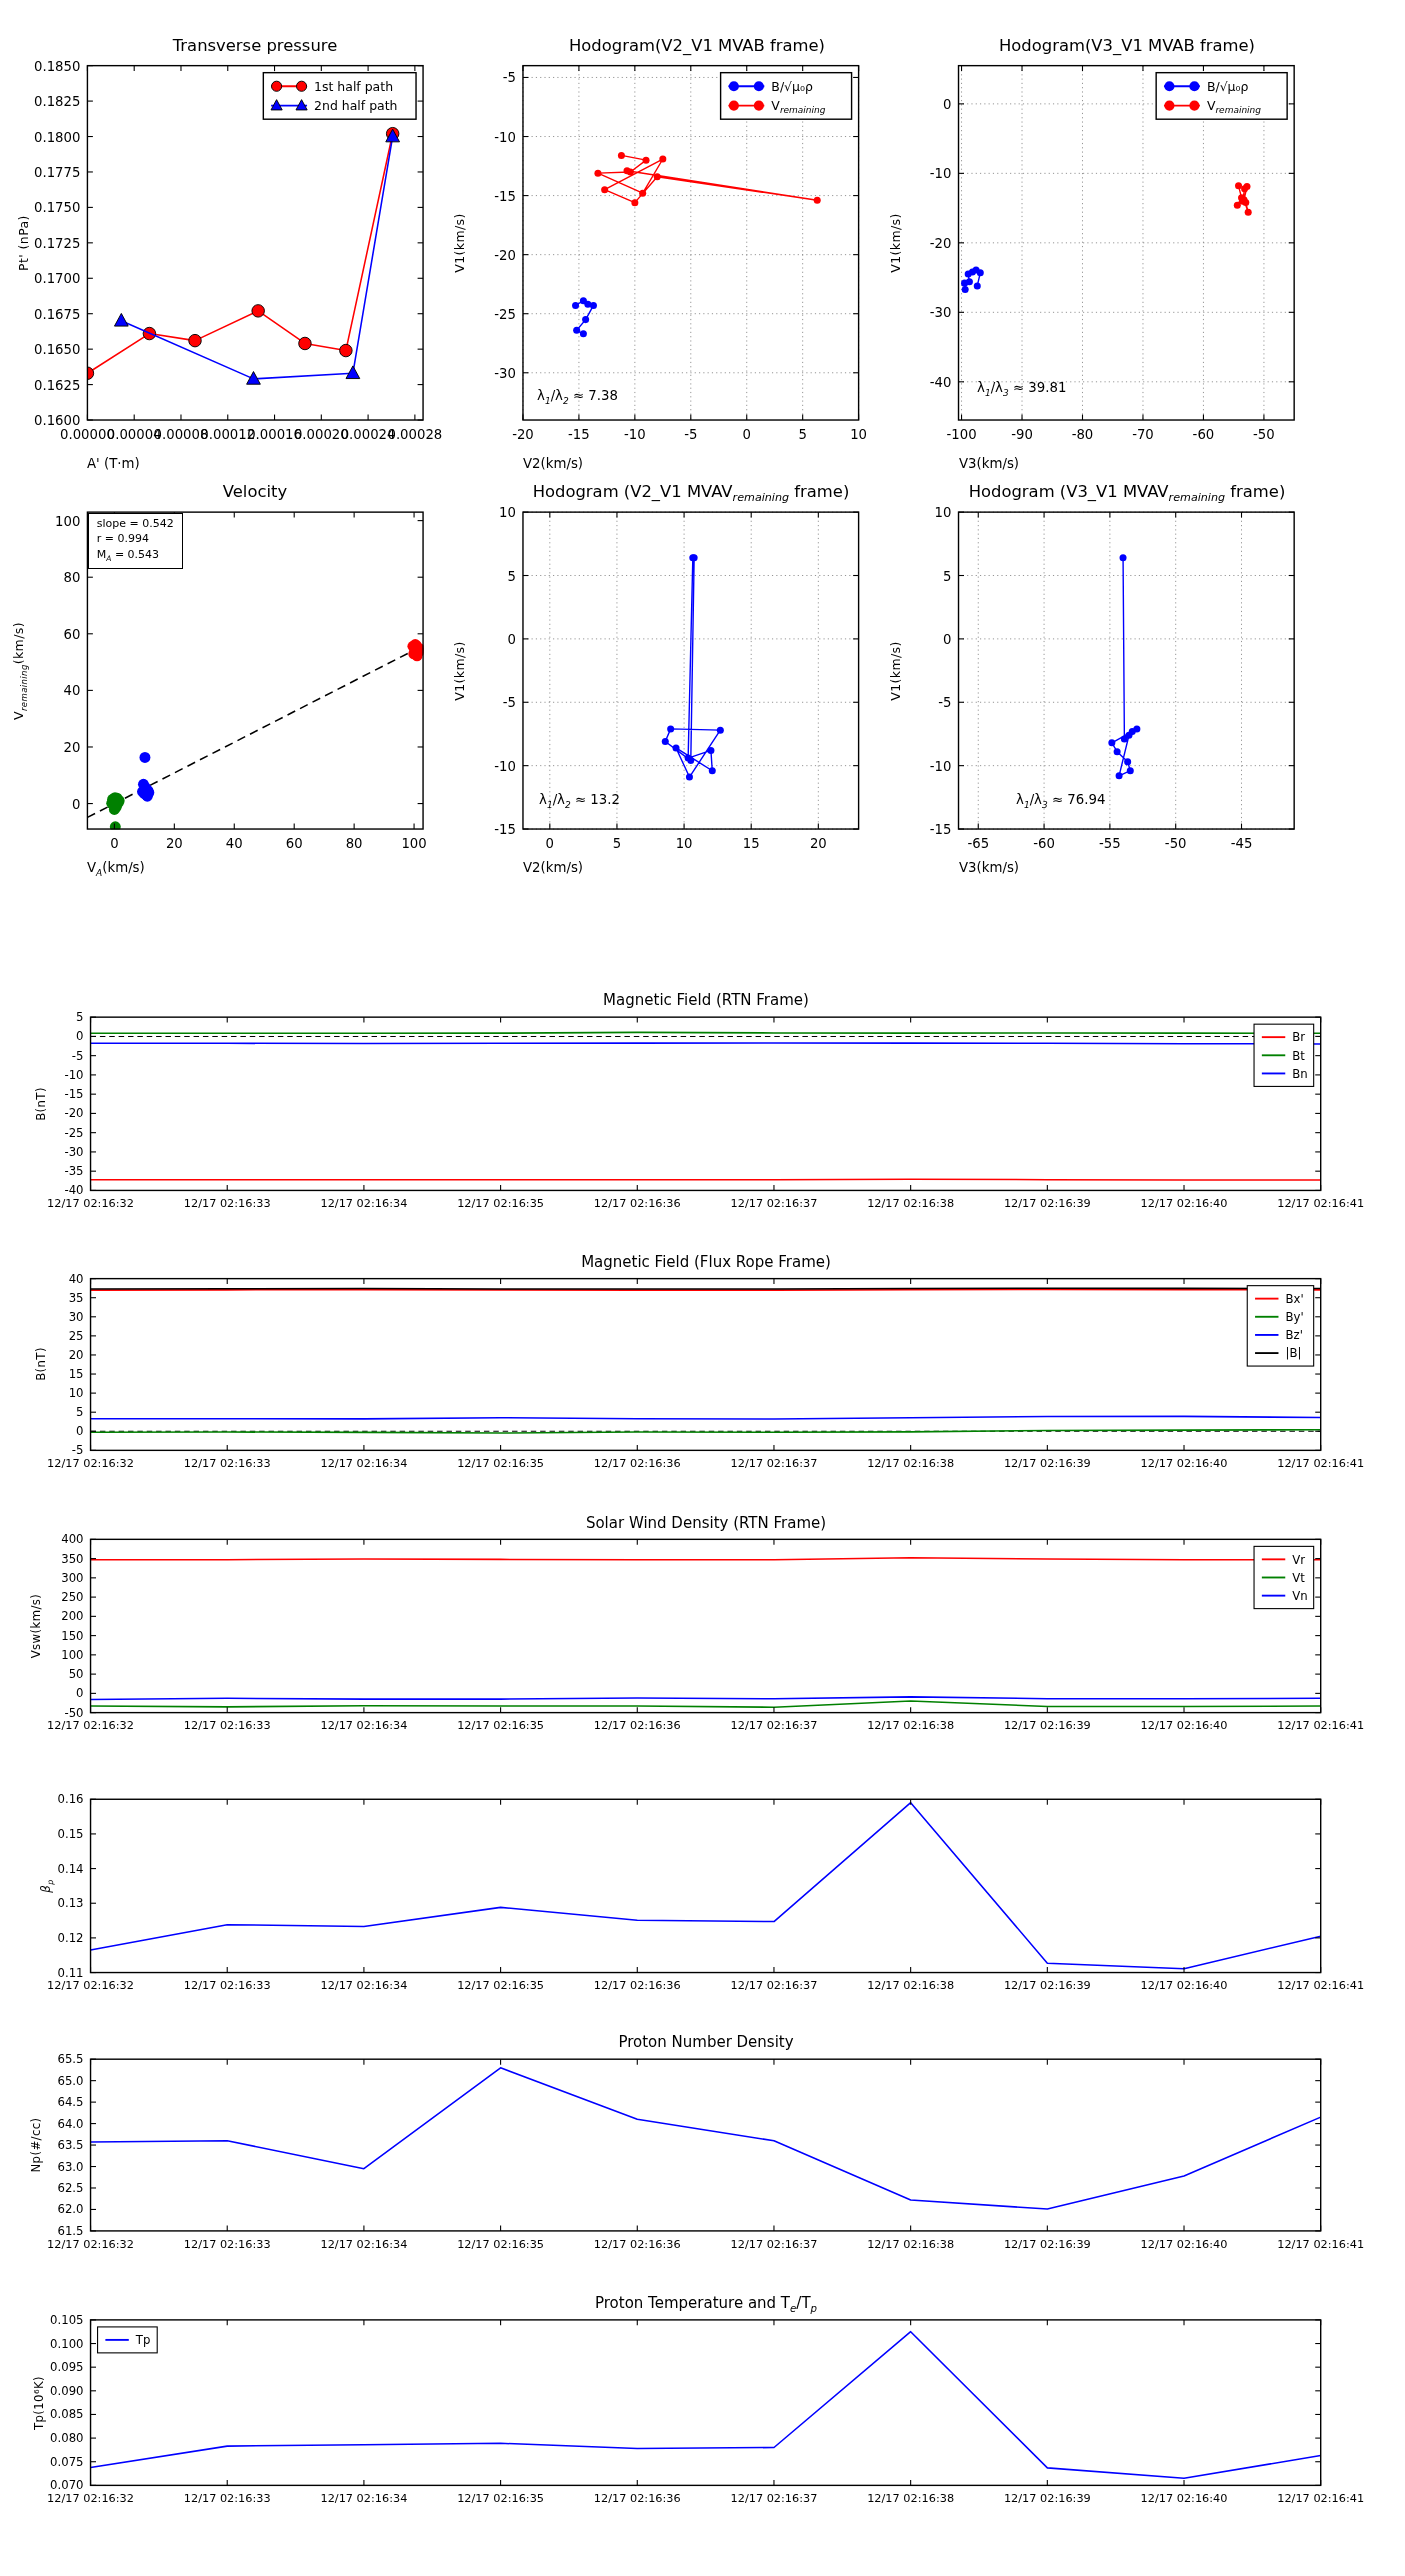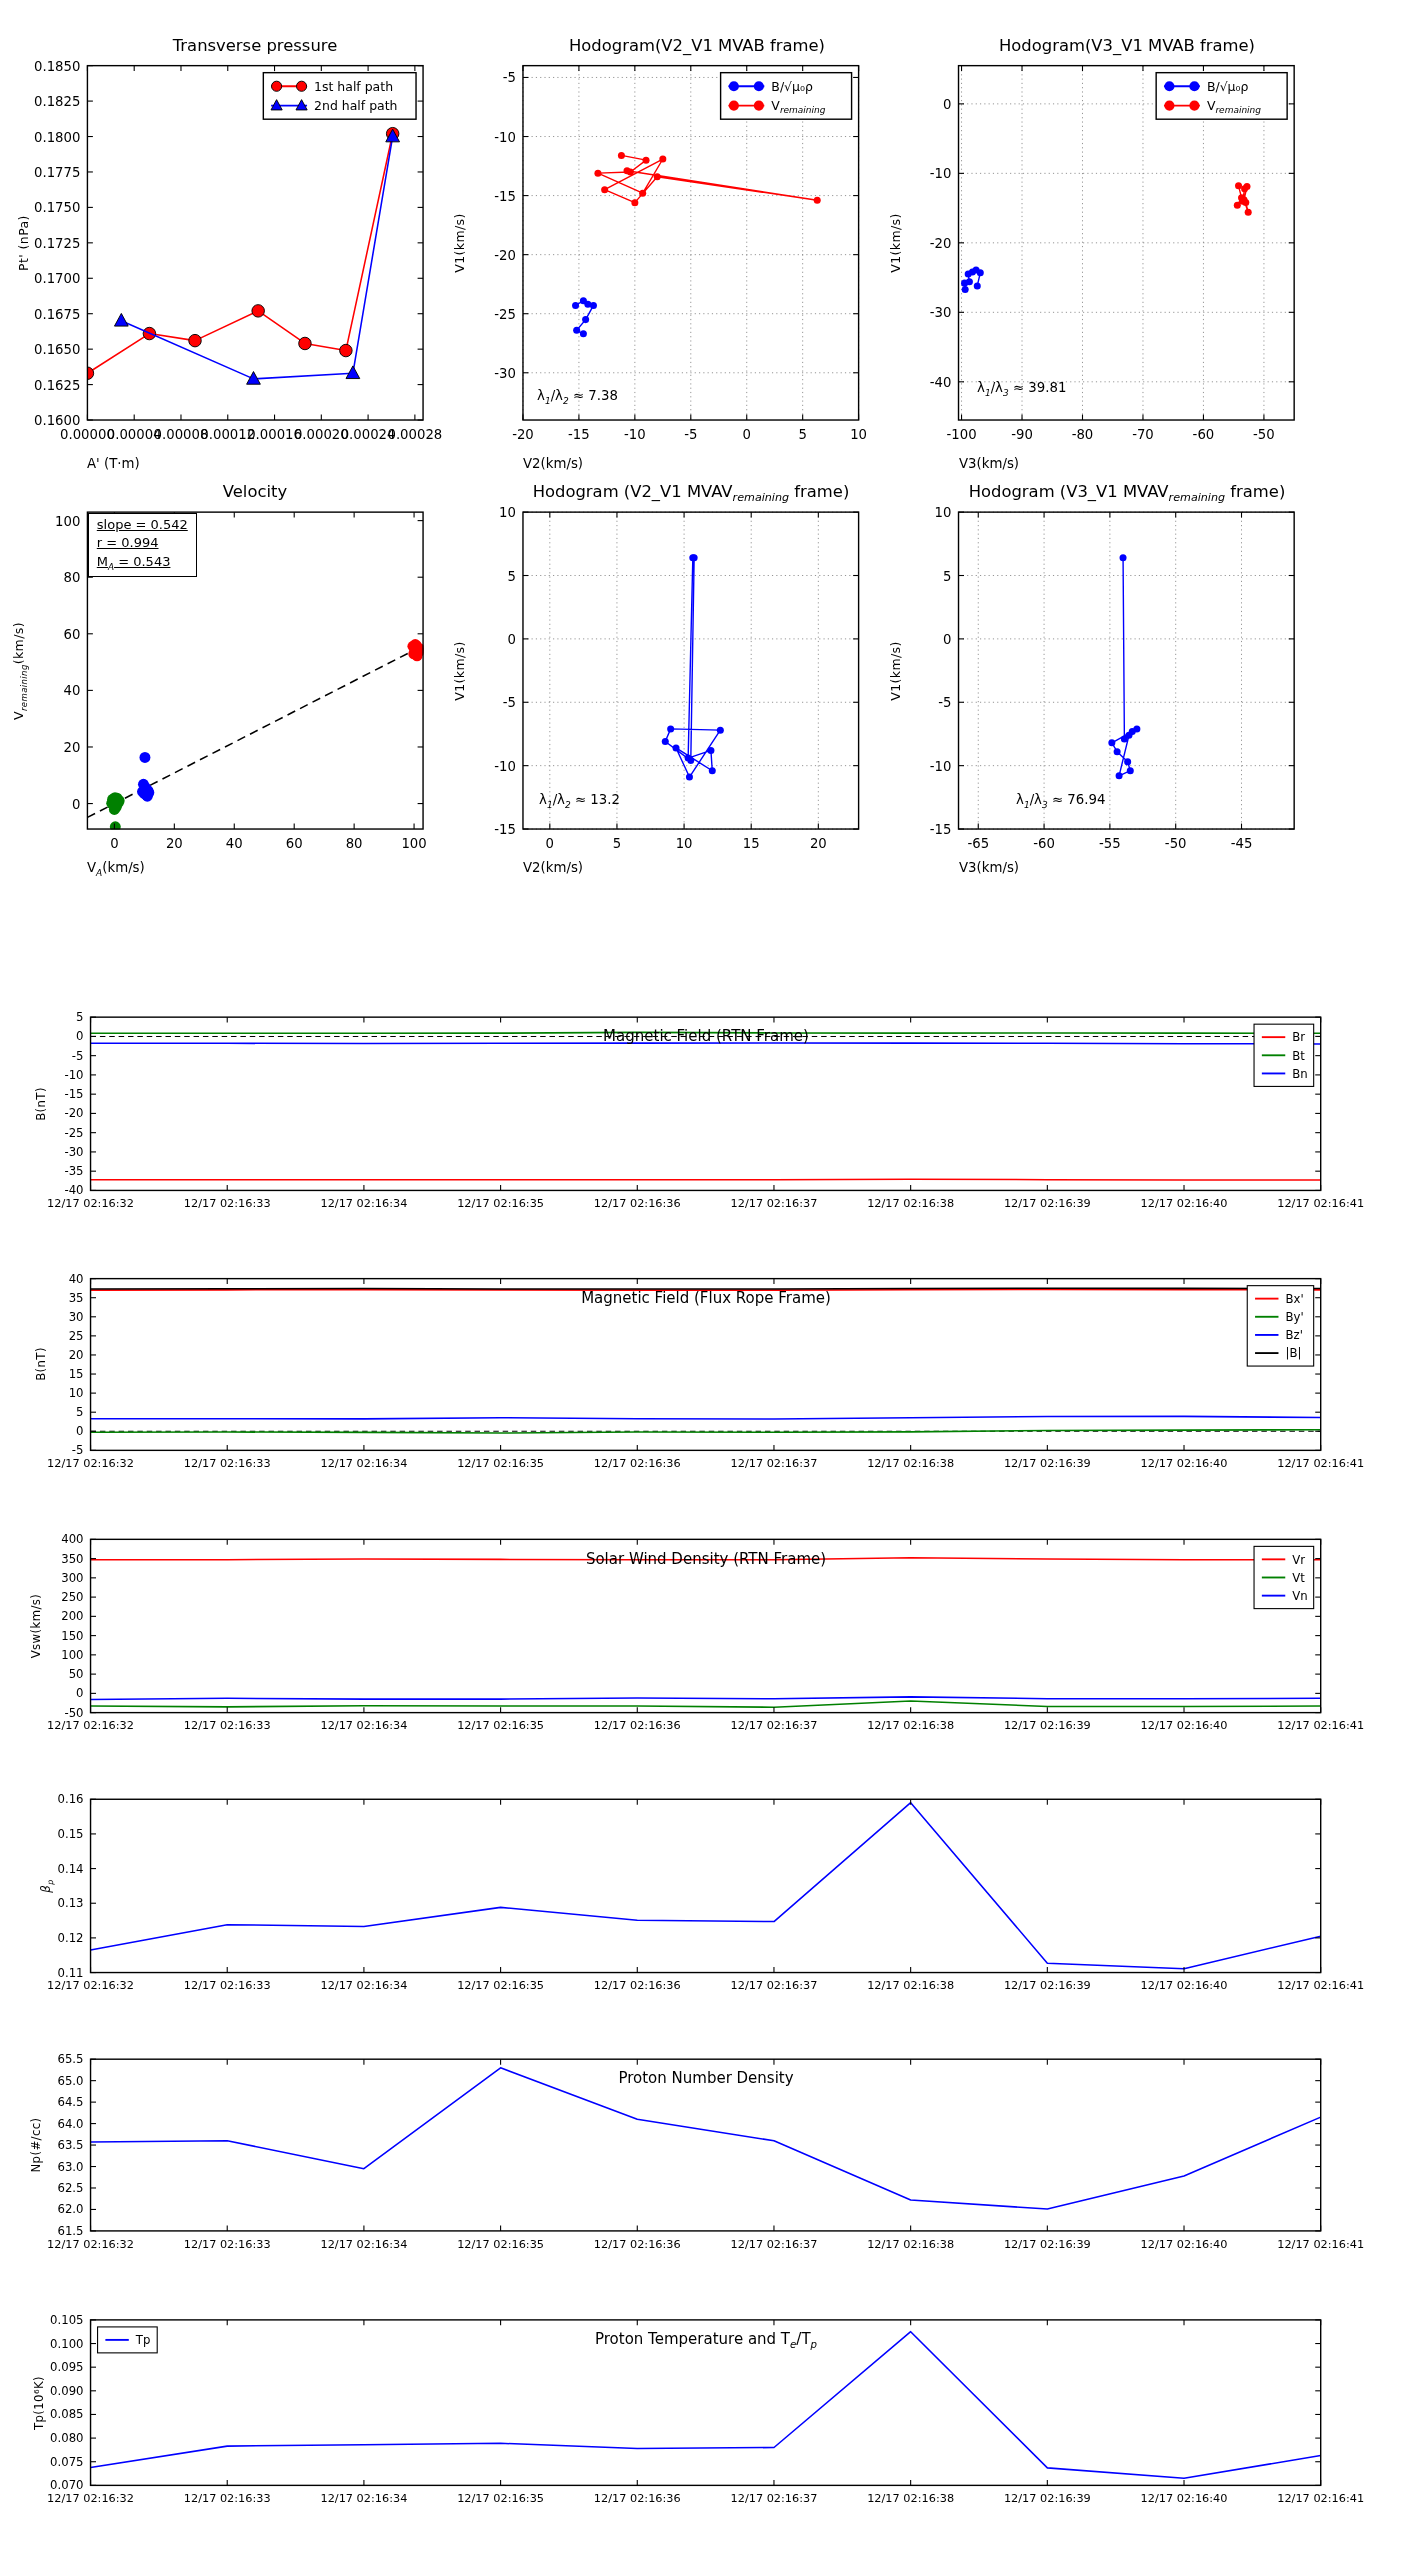--- a/index.html
+++ b/index.html
@@ -1,25 +1,25 @@
 <!DOCTYPE html>
 <html style="font-size:12.5px"><head>
 <meta charset="utf-8">
 <title>Flux Rope Analysis Figure</title>
 <style>
   body{margin:0;background:#fff;font-family:"DejaVu Sans","Liberation Sans",sans-serif;color:#000;}
   .figure{position:relative;width:1405px;height:2576px;background:#fff;overflow:hidden;}
   #fig-svg{position:absolute;left:0;top:0;}
   .chart-title{position:absolute;text-align:center;font-size:16.4px;white-space:nowrap;z-index:3;}
-  .chart-title.ts{font-size:15px;margin-top:36px;}
+  .chart-title.ts{font-size:15px;}
   .xlabel{position:absolute;font-size:13.3px;white-space:nowrap;z-index:3;}
   .ylabel{position:absolute;transform:translate(-50%,-50%) rotate(-90deg);font-size:12.5px;white-space:nowrap;z-index:3;letter-spacing:0.4px;}
   .ylabel.ts{font-size:11.7px;}
   .lambda{position:absolute;font-size:13.3px;z-index:3;}
-  .stats-box{position:absolute;border:1.4px solid #000;background:#fff;padding:1.6px 7.8px 3.1px;font-size:13px;line-height:1.42;z-index:3;text-decoration:underline;}
+  .stats-box{position:absolute;border:1.4px solid #000;background:#fff;padding:1.6px 7.8px 3.1px;font-size:11px;line-height:1.42;z-index:3;}
   .stats-box span{display:block;}
   sub{font-size:68%;font-style:italic;}
 </style>
 </head>
 <body>
 
 <div class="figure">
   <svg id="fig-svg" width="1405" height="2576" viewBox="0 0 1800 3300">
       <g>
         <clipPath id="clip0">

